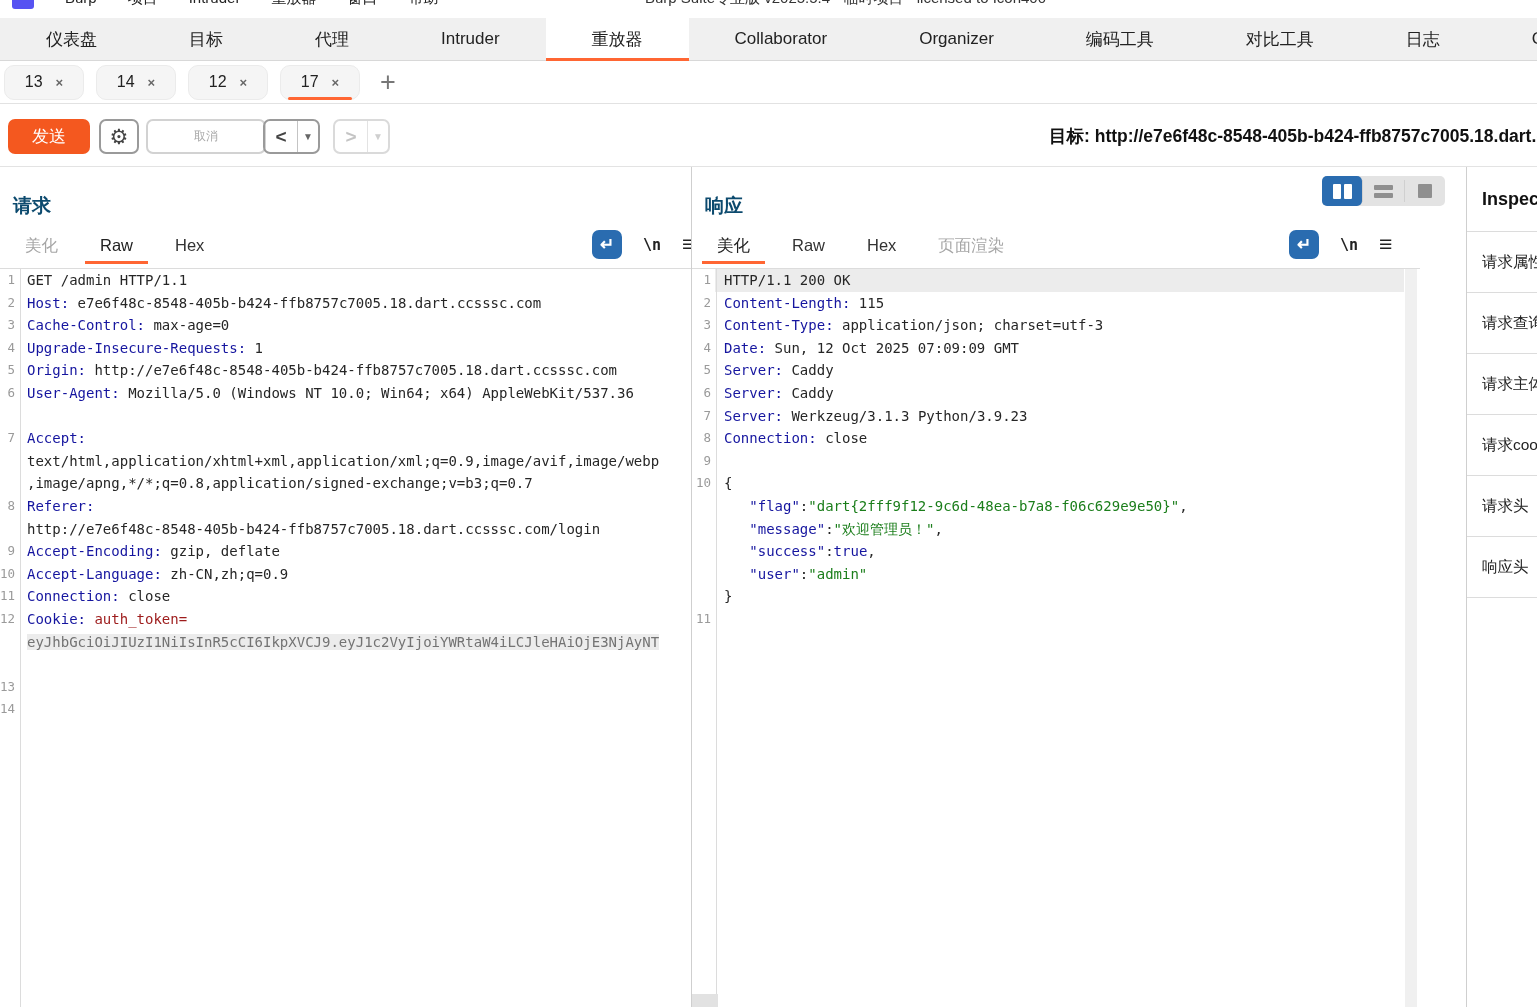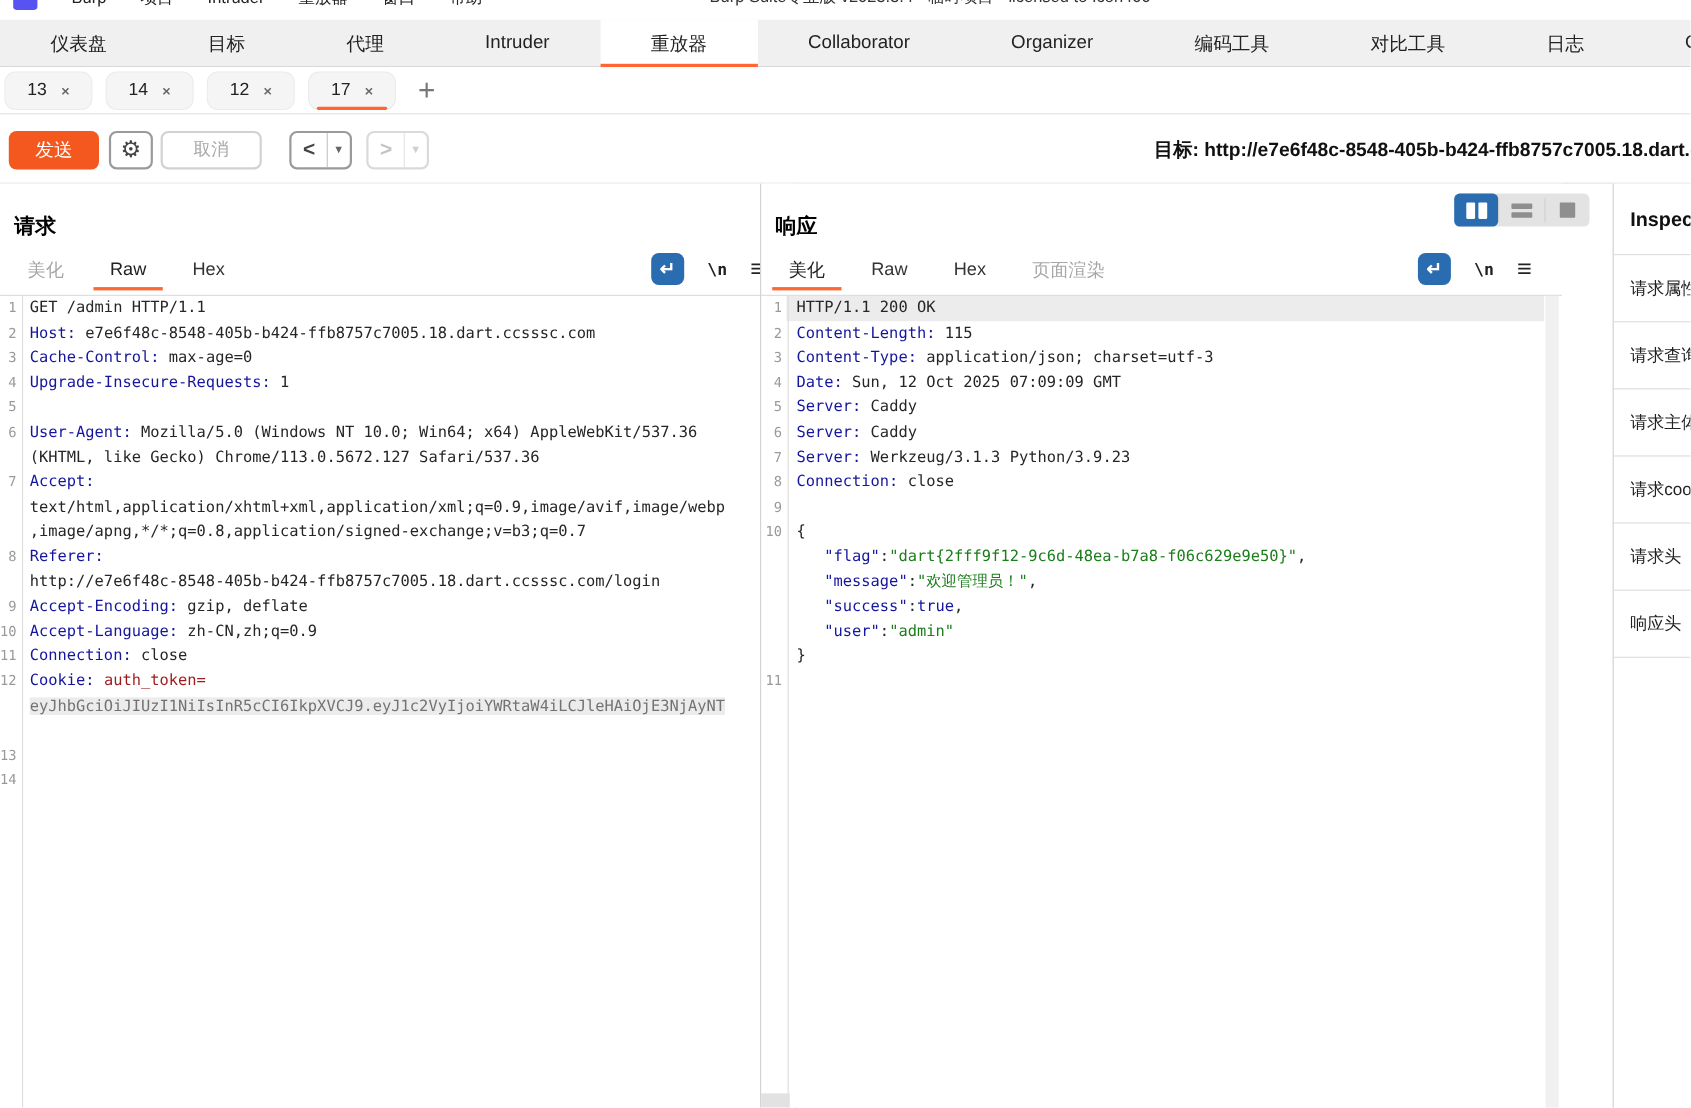--- a/index.html
+++ b/index.html
@@ -27,36 +27,36 @@
         border-radius:10px;display:flex;align-items:center;justify-content:center;gap:13px;position:relative;color:#222}
   .chip .x{color:#666;font-size:13px;font-weight:bold}
   .chip.sel::after{content:"";position:absolute;left:7px;right:7px;bottom:-1px;height:3px;border-radius:2px;background:#ff6633}
   .addtab{font-size:27px;color:#777;margin-left:8px;line-height:1}
 
   
   .btn{position:absolute;top:119px;height:35px;display:flex;align-items:center;justify-content:center;
        border-radius:7px;font-size:17px;box-sizing:border-box}
   .send{left:8px;width:82px;background:#f4581f;color:#fff;font-weight:normal}
   .gear{left:99px;width:40px;border:2px solid #9a9a9a;color:#444;font-size:21px}
-  .cancel{left:146px;width:92px;border:2px solid #d2d2d2;color:#a8a8a8;font-size:16px}
+  .cancel{left:146px;width:120px;border:2px solid #d2d2d2;color:#a8a8a8;font-size:12px}
   .navbtn{display:flex;align-items:stretch;padding:0}
   .back{left:263px;width:57px;border:2px solid #9a9a9a}
   .fwd{left:333px;width:57px;border:2px solid #dadada}
   .navmain{flex:1;display:flex;align-items:center;justify-content:center;font-size:19px;font-weight:bold;color:#444}
   .navarr{width:20px;display:flex;align-items:center;justify-content:center;font-size:10px;color:#666;border-left:1px solid #c4c4c4}
   .fwd .navmain{color:#c4c4c4}.fwd .navarr{color:#cfcfcf;border-left-color:#e3e3e3}
   .target{position:absolute;top:124px;left:1049px;right:0;overflow:hidden;white-space:nowrap;
           font-size:17.5px;font-weight:bold;color:#111}
   .topdiv{position:absolute;top:166px;left:0;right:0;height:1px;background:#e3e3e3}
 
   
   .panel{position:absolute;top:167px;bottom:0;background:#fff}
   .req{left:0;width:723px;border-right:1px solid #cfcfcf}
   .resp{left:691px;width:728px;border-left:1px solid #cfcfcf}
-  .ptitle{position:absolute;left:13px;top:26px;font-size:19px;font-weight:bold;color:#000000}
+  .ptitle{position:absolute;left:13px;top:26px;font-size:19px;font-weight:bold;color:#0c4a6e}
   .ptabs{position:absolute;left:4px;top:62px;height:33px;display:flex;font-size:16.5px}
   .ptab{padding:0 21px;display:flex;align-items:center;position:relative;color:#333;white-space:nowrap}
   .ptab.sel{color:#222}
   .ptab.sel::after{content:"";position:absolute;left:6px;right:6px;bottom:-2px;height:3px;background:#ff6633}
   .ptab.dim{color:#a6a6a6}
   .hdrline{position:absolute;left:0;right:0;top:101px;height:1px;background:#dcdcdc}
   .iconrow{position:absolute;top:63px;height:29px;display:flex;align-items:center;gap:21px}
   .req .iconrow{left:592px}.resp .iconrow{left:597px}
   .wrapicon{width:30px;height:29px;background:#2a6cb0;border-radius:7px;color:#fff;display:flex;
             align-items:center;justify-content:center;font-size:17px;font-weight:bold}
@@ -193,28 +193,28 @@
       <div class="row">
         <span class="gut">3</span>
         <span class="txt"><span class="c-h">Cache-Control:</span><span class="c-p"> max-age=0</span></span>
       </div>
       <div class="row">
         <span class="gut">4</span>
         <span class="txt"><span class="c-h">Upgrade-Insecure-Requests:</span><span class="c-p"> 1</span></span>
       </div>
       <div class="row">
         <span class="gut">5</span>
+        <span class="txt"><span class="c-h">Origin:</span><span class="c-p"> http://e7e6f48c-8548-405b-b424-ffb8757c7005.18.dart.ccsssc.com</span></span>
       </div>
       <div class="row">
         <span class="gut">6</span>
         <span class="txt"><span class="c-h">User-Agent:</span><span class="c-p"> Mozilla/5.0 (Windows NT 10.0; Win64; x64) AppleWebKit/537.36</span></span>
       </div>
       <div class="row">
         <span class="gut"></span>
-        <span class="txt"><span class="c-p">(KHTML, like Gecko) Chrome/113.0.5672.127 Safari/537.36</span></span>
       </div>
       <div class="row">
         <span class="gut">7</span>
         <span class="txt"><span class="c-h">Accept:</span></span>
       </div>
       <div class="row">
         <span class="gut"></span>
         <span class="txt"><span class="c-p">text/html,application/xhtml+xml,application/xml;q=0.9,image/avif,image/webp</span></span>
       </div>
       <div class="row">

